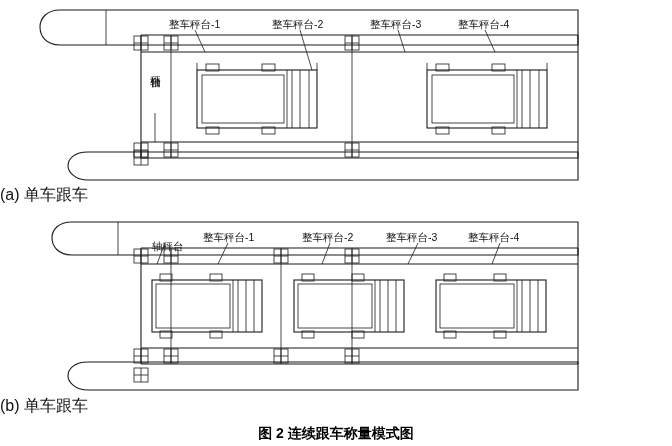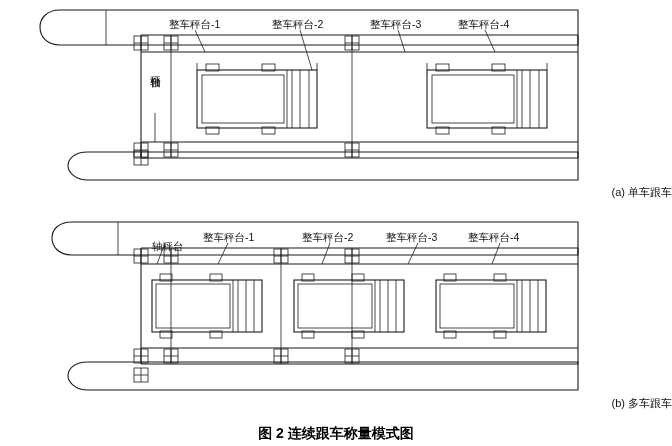--- a/index.html
+++ b/index.html
@@ -20,24 +20,24 @@
     color:#111;
   }
   .lbl.vert{
     writing-mode:vertical-rl;
     text-orientation:upright;
     line-height:11px;
     font-size:10.5px;
   }
   .caption{
     position:absolute;
-    font-size:11px;
+    font-size:16px;
     white-space:nowrap;
     color:#111;
-    text-align:right;
+    text-align:left;
   }
   .figcap{
     position:absolute;
     font-size:14px;
     font-weight:bold;
     white-space:nowrap;
     color:#000;
   }
   svg{position:absolute;left:0;top:0;}
   .ln{stroke:#1a1a1a;fill:none;}
@@ -245,17 +245,17 @@
   <div class="lbl vert" style="left:150px;top:68px;">轴秤台</div>
 
   <div class="caption" style="left:0;top:185px;width:672px;">(a) 单车跟车</div>
 
   <div class="lbl" style="left:152px;top:240px;">轴秤台</div>
   <div class="lbl" style="left:203px;top:231px;">整车秤台-1</div>
   <div class="lbl" style="left:302px;top:231px;">整车秤台-2</div>
   <div class="lbl" style="left:386px;top:231px;">整车秤台-3</div>
   <div class="lbl" style="left:468px;top:231px;">整车秤台-4</div>
 
-  <div class="caption" style="left:0;top:396px;width:672px;">(b) 多车跟车</div>
+  <div class="caption" style="left:0;top:396px;width:672px;">(b) 单车跟车</div>
 
   <div class="figcap" style="left:0;top:425px;width:672px;text-align:center;">图 2    连续跟车称量模式图</div>
 
 </div>
 
 </body></html>

